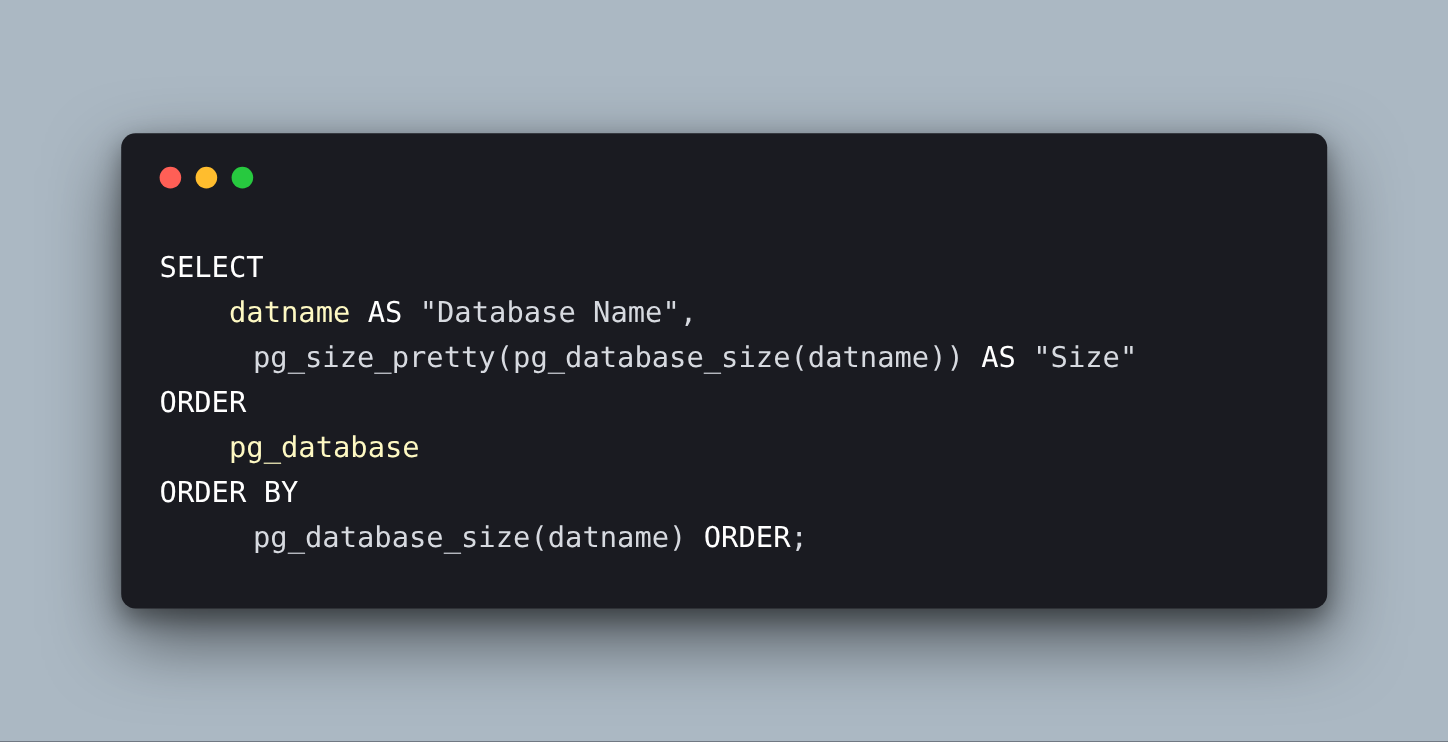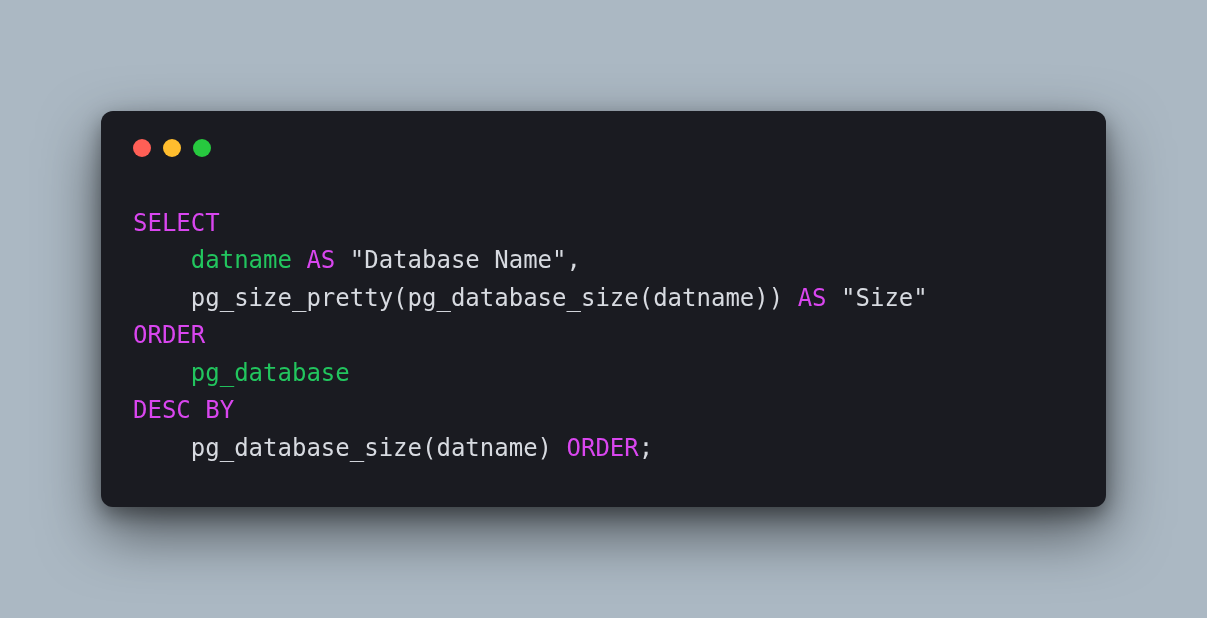--- a/index.html
+++ b/index.html
@@ -42,34 +42,34 @@
     .tl-yellow { background: #ffbd2e; }
     .tl-green { background: #27c93f; }
 
     pre.code {
       font-size: 24px;
       line-height: 1.56;
       color: #d7dae0;
       white-space: pre;
     }
 
-    .kw { color: #d946ef; }
+    .kw { color: #ffffff; }
     .str { color: #d7dae0; }
-    .fn { color: #d7dae0; }
-    .id { color: #22c55e; }
+    .fn { color: #d7dae0; margin-left: 20px; }
+    .id { color: #fef9c3; }
   </style>
 </head>
 <body>
 
 <div class="window">
   <div class="titlebar">
     <div class="tl-dot tl-red"></div>
     <div class="tl-dot tl-yellow"></div>
     <div class="tl-dot tl-green"></div>
   </div>
   <pre class="code"><span class="kw">SELECT</span>
 <span>    </span><span class="id">datname </span><span class="kw">AS</span><span class="str"> "Database Name"</span><span>,</span>
 <span>    </span><span class="fn">pg_size_pretty(pg_database_size(datname)) </span><span class="kw">AS</span><span class="str"> "Size"</span>
 <span class="kw">ORDER</span>
 <span>    </span><span class="id">pg_database</span>
-<span class="kw">DESC BY</span>
+<span class="kw">ORDER BY</span>
 <span>    </span><span class="fn">pg_database_size(datname) </span><span class="kw">ORDER</span><span>;</span></pre>
 </div>
 
 </body></html>

